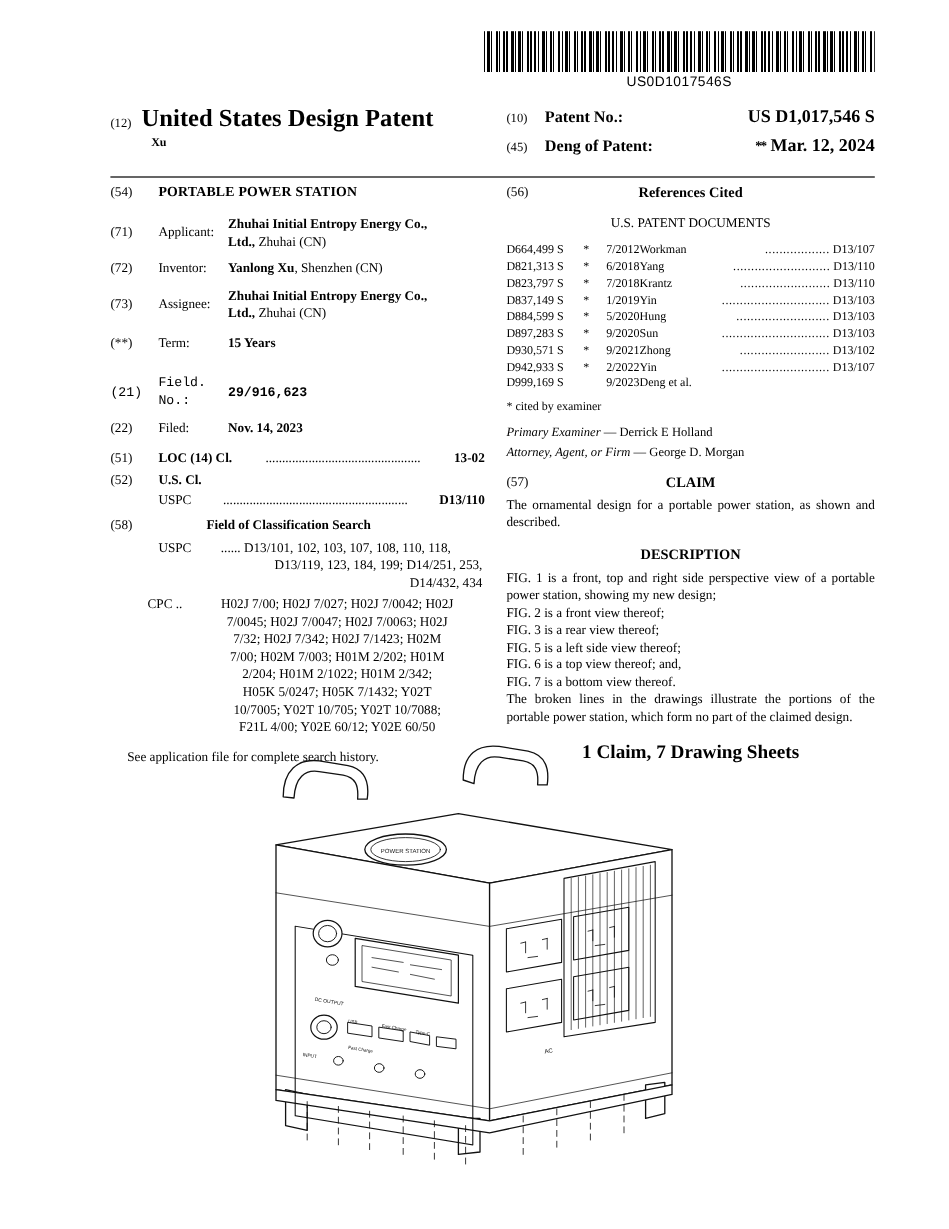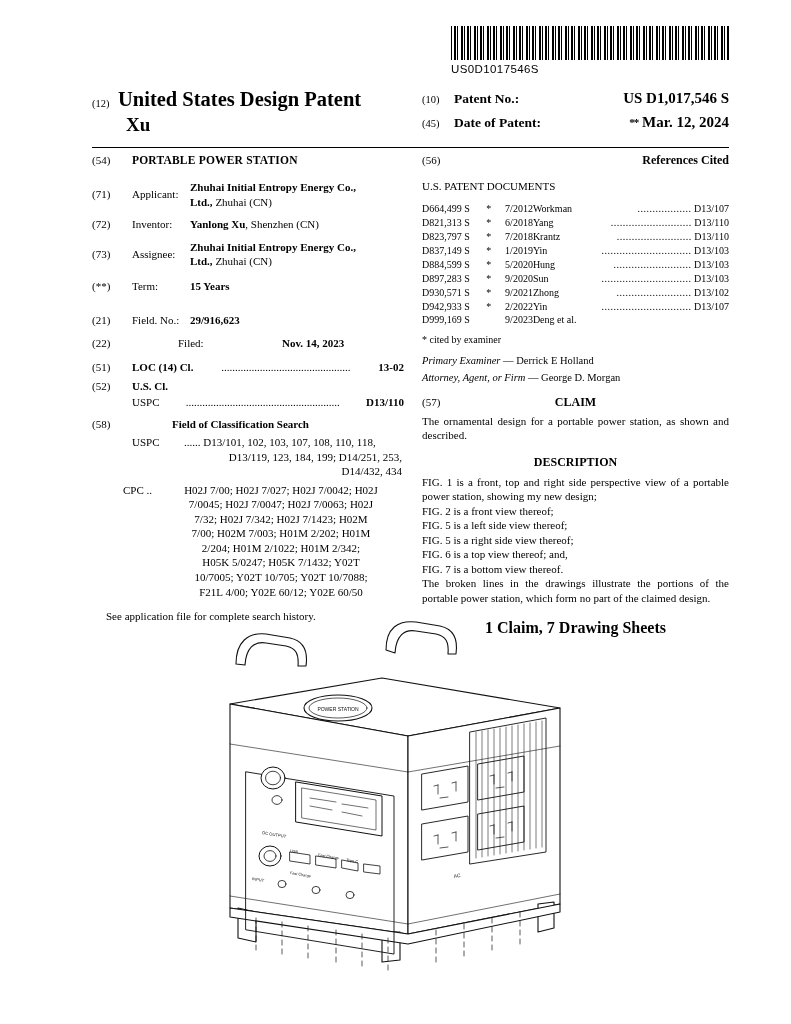--- a/index.html
+++ b/index.html
@@ -19,22 +19,22 @@
     width: 791px;
     height: 1024px;
     padding: 0;
   }
 
   
   .barcode-block {
     position: absolute;
     top: 26px;
     right: 62px;
-    width: 278px;
-    text-align: left;
+    width: 326px;
+    text-align: center;
   }
   .barcode {
     height: 34px;
     width: 100%;
     background-image: repeating-linear-gradient(to right,
       #000 0px, #000 1px, #fff 1px, #fff 3px,
       #000 3px, #000 5px, #fff 5px, #fff 6px,
       #000 6px, #000 7px, #fff 7px, #fff 10px,
       #000 10px, #000 12px, #fff 12px, #fff 13px);
     margin-bottom: 3px;
@@ -70,21 +70,21 @@
     left: 26px;
     top: 0;
     font-size: 20.5px;
     font-weight: bold;
     white-space: nowrap;
   }
   .author {
     position: absolute;
     left: 34px;
     top: 26px;
-    font-size: 19px;
+    font-size: 10px;
     font-weight: bold;
   }
   .hdr-right {
     position: absolute;
     left: 330px;
     top: 2px;
     right: 0;
   }
   .hdr-row {
     display: flex;
@@ -180,35 +180,35 @@
   .cpc-block { display: flex; margin-top: 4px; }
   .cpc-lbl { flex: 0 0 66px; text-align: right; padding-right: 6px; }
   .cpc-body { flex: 1; text-align: center; }
 
   .fcs-usp { display: flex; }
   .fcs-usp .lbl { flex: 0 0 52px; }
   .fcs-usp .val { flex: 1; text-align: center; }
   .refs-title {
     font-weight: bold;
     font-size: 12px;
-    text-align: right;
+    text-align: center;
     margin-bottom: 10px;
   }
   .ref-56 {
     position: relative;
     margin-bottom: 4px;
   }
   .ref-56 .code {
     position: absolute;
     left: 0;
     top: 0;
     font-size: 11px;
   }
   .uspd-title {
-    text-align: left;
+    text-align: center;
     font-size: 11px;
     margin: 4px 0 8px 0;
   }
   table.refs {
     width: 100%;
     border-collapse: collapse;
     font-size: 10px;
     font-family: "Liberation Serif", serif;
   }
   table.refs td {
@@ -279,21 +279,21 @@
       <span class="author">Xu</span>
     </div>
     <div class="hdr-right">
       <div class="hdr-row">
         <span class="hdr-code">(10)</span>
         <span class="hdr-label">Patent No.:</span>
         <span class="hdr-value">US D1,017,546 S</span>
       </div>
       <div class="hdr-row">
         <span class="hdr-code">(45)</span>
-        <span class="hdr-label">Date of Patent:</span>
+        <span class="hdr-label">Deng of Patent:</span>
         <span class="hdr-value"><span class="stars">**</span> <span>Mar. 12, 2024</span></span>
       </div>
     </div>
   </div>
   <div class="rule top"></div>
 
   <div class="cols">
 
     <div class="col-left">
 
@@ -325,27 +325,27 @@
           <span class="b">Ltd.,</span> <span>Zhuhai (CN)</span>
         </span>
       </div>
 
       <div class="field" style="margin-top:10px;">
         <span class="f-code">(**)</span>
         <span class="f-label">Term:</span>
         <span class="f-body b">15 Years</span>
       </div>
 
-      <div class="field" style="margin-top:20px;">
+      <div class="field" style="margin-top:20px;font-family:Liberation Mono, monospace;">
         <span class="f-code">(21)</span>
         <span class="f-label">Field. No.:</span>
         <span class="f-body b">29/916,623</span>
       </div>
 
-      <div class="field" style="margin-top:8px;gap:46px;">
+      <div class="field" style="margin-top:8px;">
         <span class="f-code">(22)</span>
         <span class="f-label">Filed:</span>
         <span class="f-body b">Nov. 14, 2023</span>
       </div>
 
       <div class="loc-row" style="margin-top:10px;">
         <span class="f-code">(51)</span>
         <span class="f-rest">
           <span class="b">LOC (14) Cl.</span>
           <span class="dotline">...............................................</span>
@@ -487,22 +487,22 @@
       <div class="claim-57">
         <span class="code">(57)</span>
         <div class="claim-head">CLAIM</div>
       </div>
       <div class="claim-body">The ornamental design for a portable power station, as shown and described.</div>
 
       <div class="desc-head">DESCRIPTION</div>
       <div class="desc-body">
         <p>FIG. 1 is a front, top and right side perspective view of a portable power station, showing my new design;</p>
         <p>FIG. 2 is a front view thereof;</p>
+        <p>FIG. 3 is a rear view thereof;</p>
         <p>FIG. 5 is a left side view thereof;</p>
-        <p>FIG. 5 is a right side view thereof;</p>
         <p>FIG. 6 is a top view thereof; and,</p>
         <p>FIG. 7 is a bottom view thereof.</p>
         <p>The broken lines in the drawings illustrate the portions of the portable power station, which form no part of the claimed design.</p>
       </div>
 
       <div class="sheets">1 Claim, 7 Drawing Sheets</div>
     </div>
   </div>
 
   <div class="drawing">

